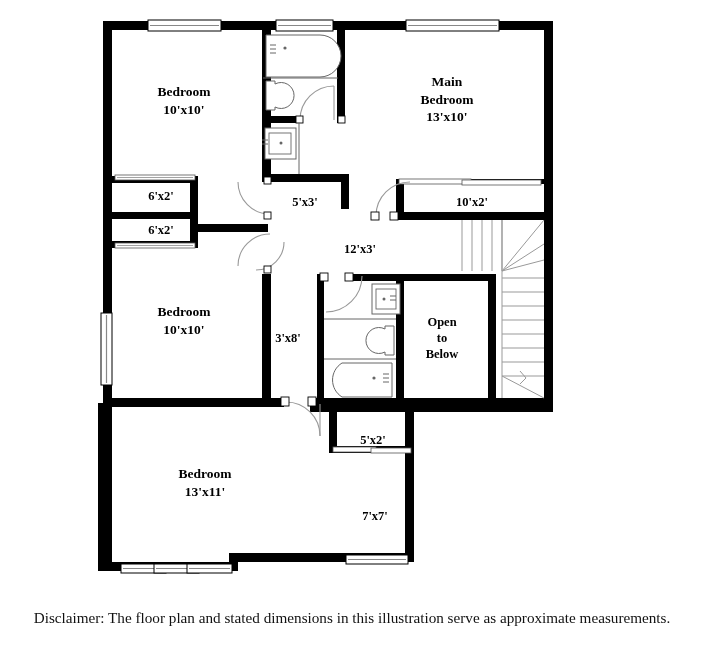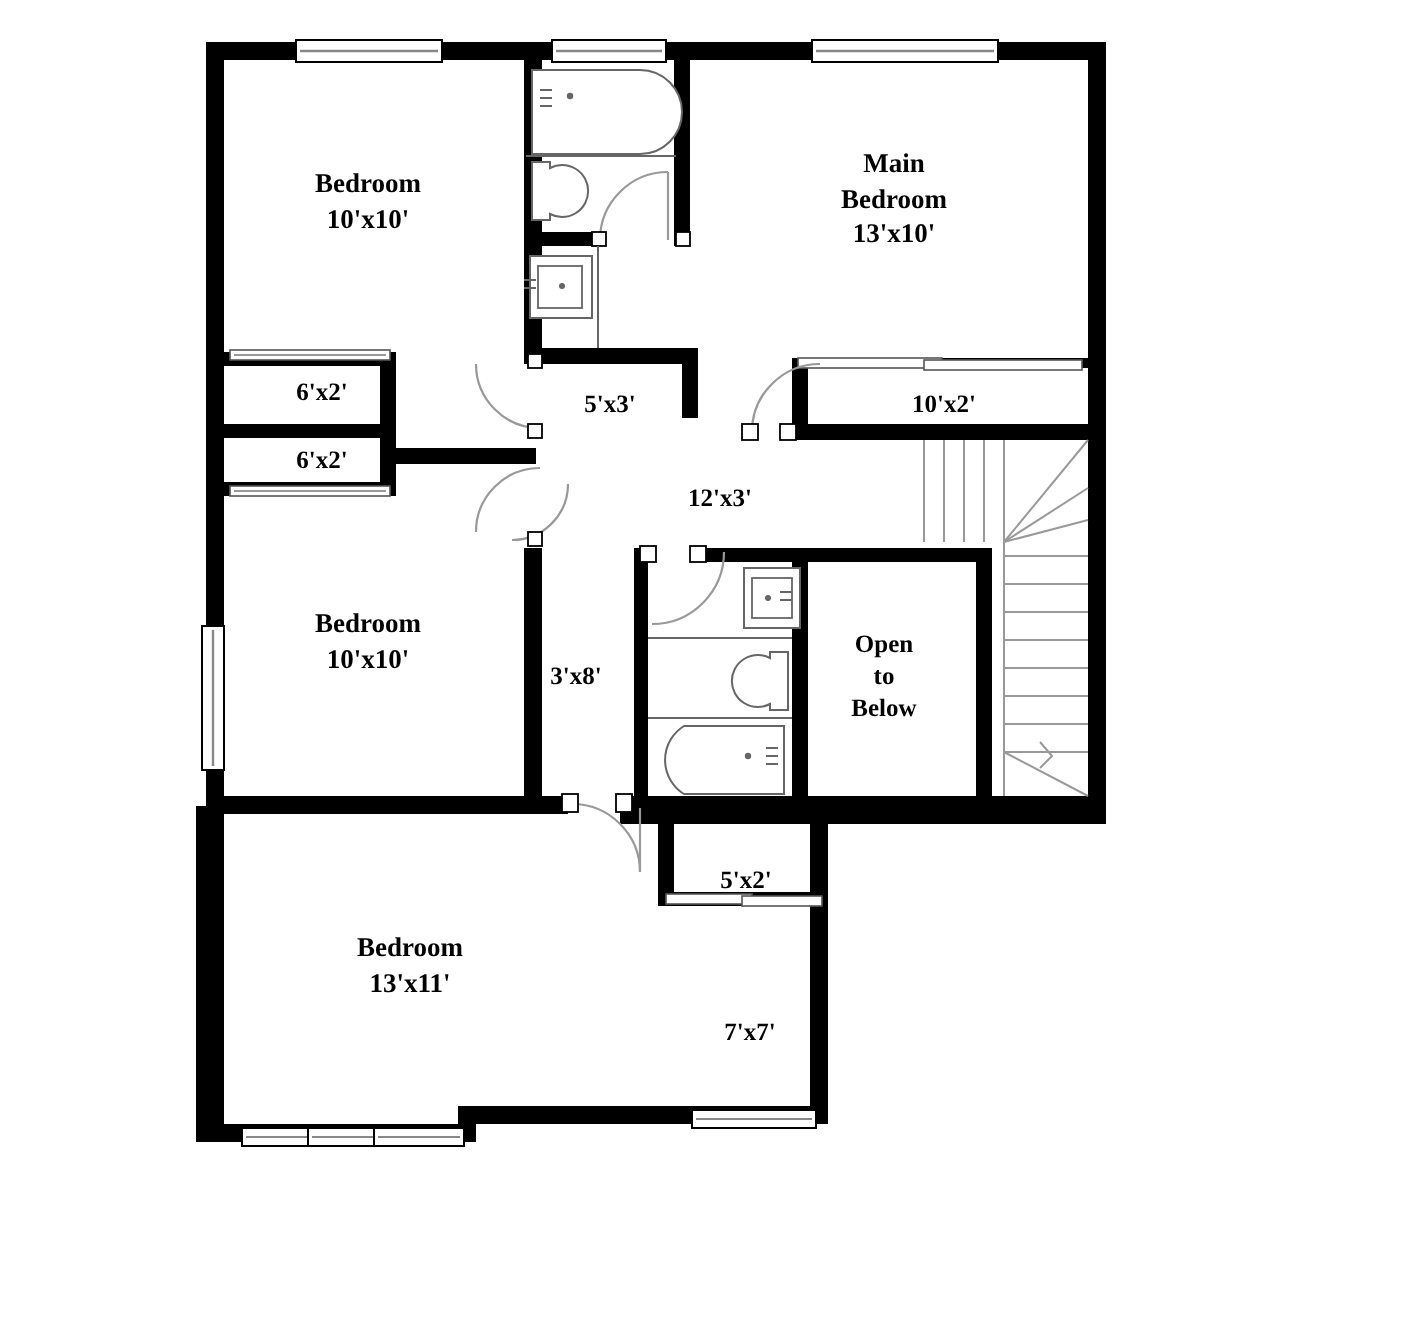--- a/index.html
+++ b/index.html
@@ -311,15 +311,16 @@
       <text class="room-label label-small" x="375" y="504">7'x7'</text>
 
       <text class="room-label label-open" x="442" y="310">Open</text>
       <text class="room-label label-open" x="442" y="326">to</text>
       <text class="room-label label-open" x="442" y="342">Below</text>
     </g>
 
   </svg>
 
   <div id="disclaimer">
+    <span class="line">Disclaimer: The floor plan and stated dimensions in this illustration serve as approximate measurements.</span>
   </div>
 
 </div>
 
 </body></html>

